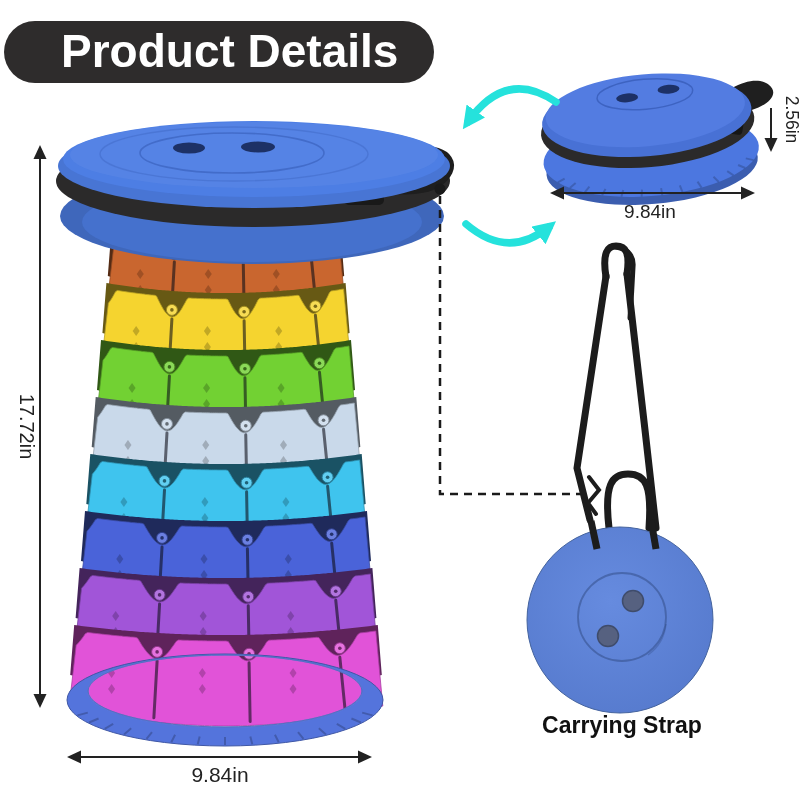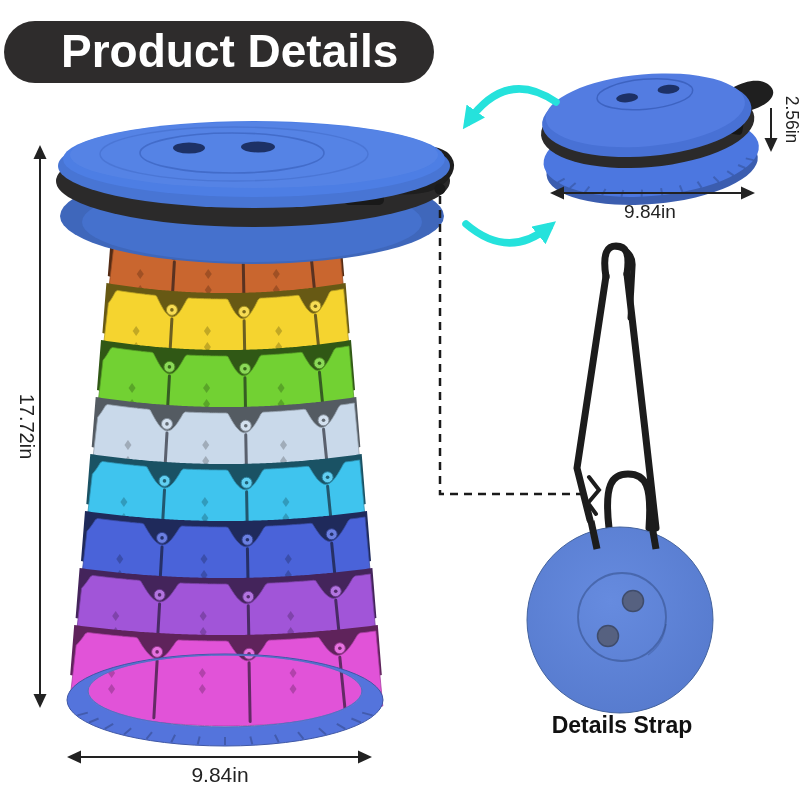--- a/index.html
+++ b/index.html
@@ -279,15 +279,15 @@
 
   <div class="dimlabel rot90" style="left:-34px;top:415px;width:120px;font-size:20px;">17.72in</div>
 
   <div class="dimlabel" style="left:160px;top:763px;width:120px;font-size:21px;">9.84in</div>
 
   <div class="dimlabel rot90" style="left:746px;top:109px;width:90px;font-size:17.5px;">2.56in</div>
 
   <div class="dimlabel" style="left:600px;top:201px;width:100px;font-size:19px;">9.84in</div>
 
   <div class="caption">
-    <div>Details Strap</div>
+    <div>Carrying Strap</div>
   </div>
 </div>
 
 </body></html>

